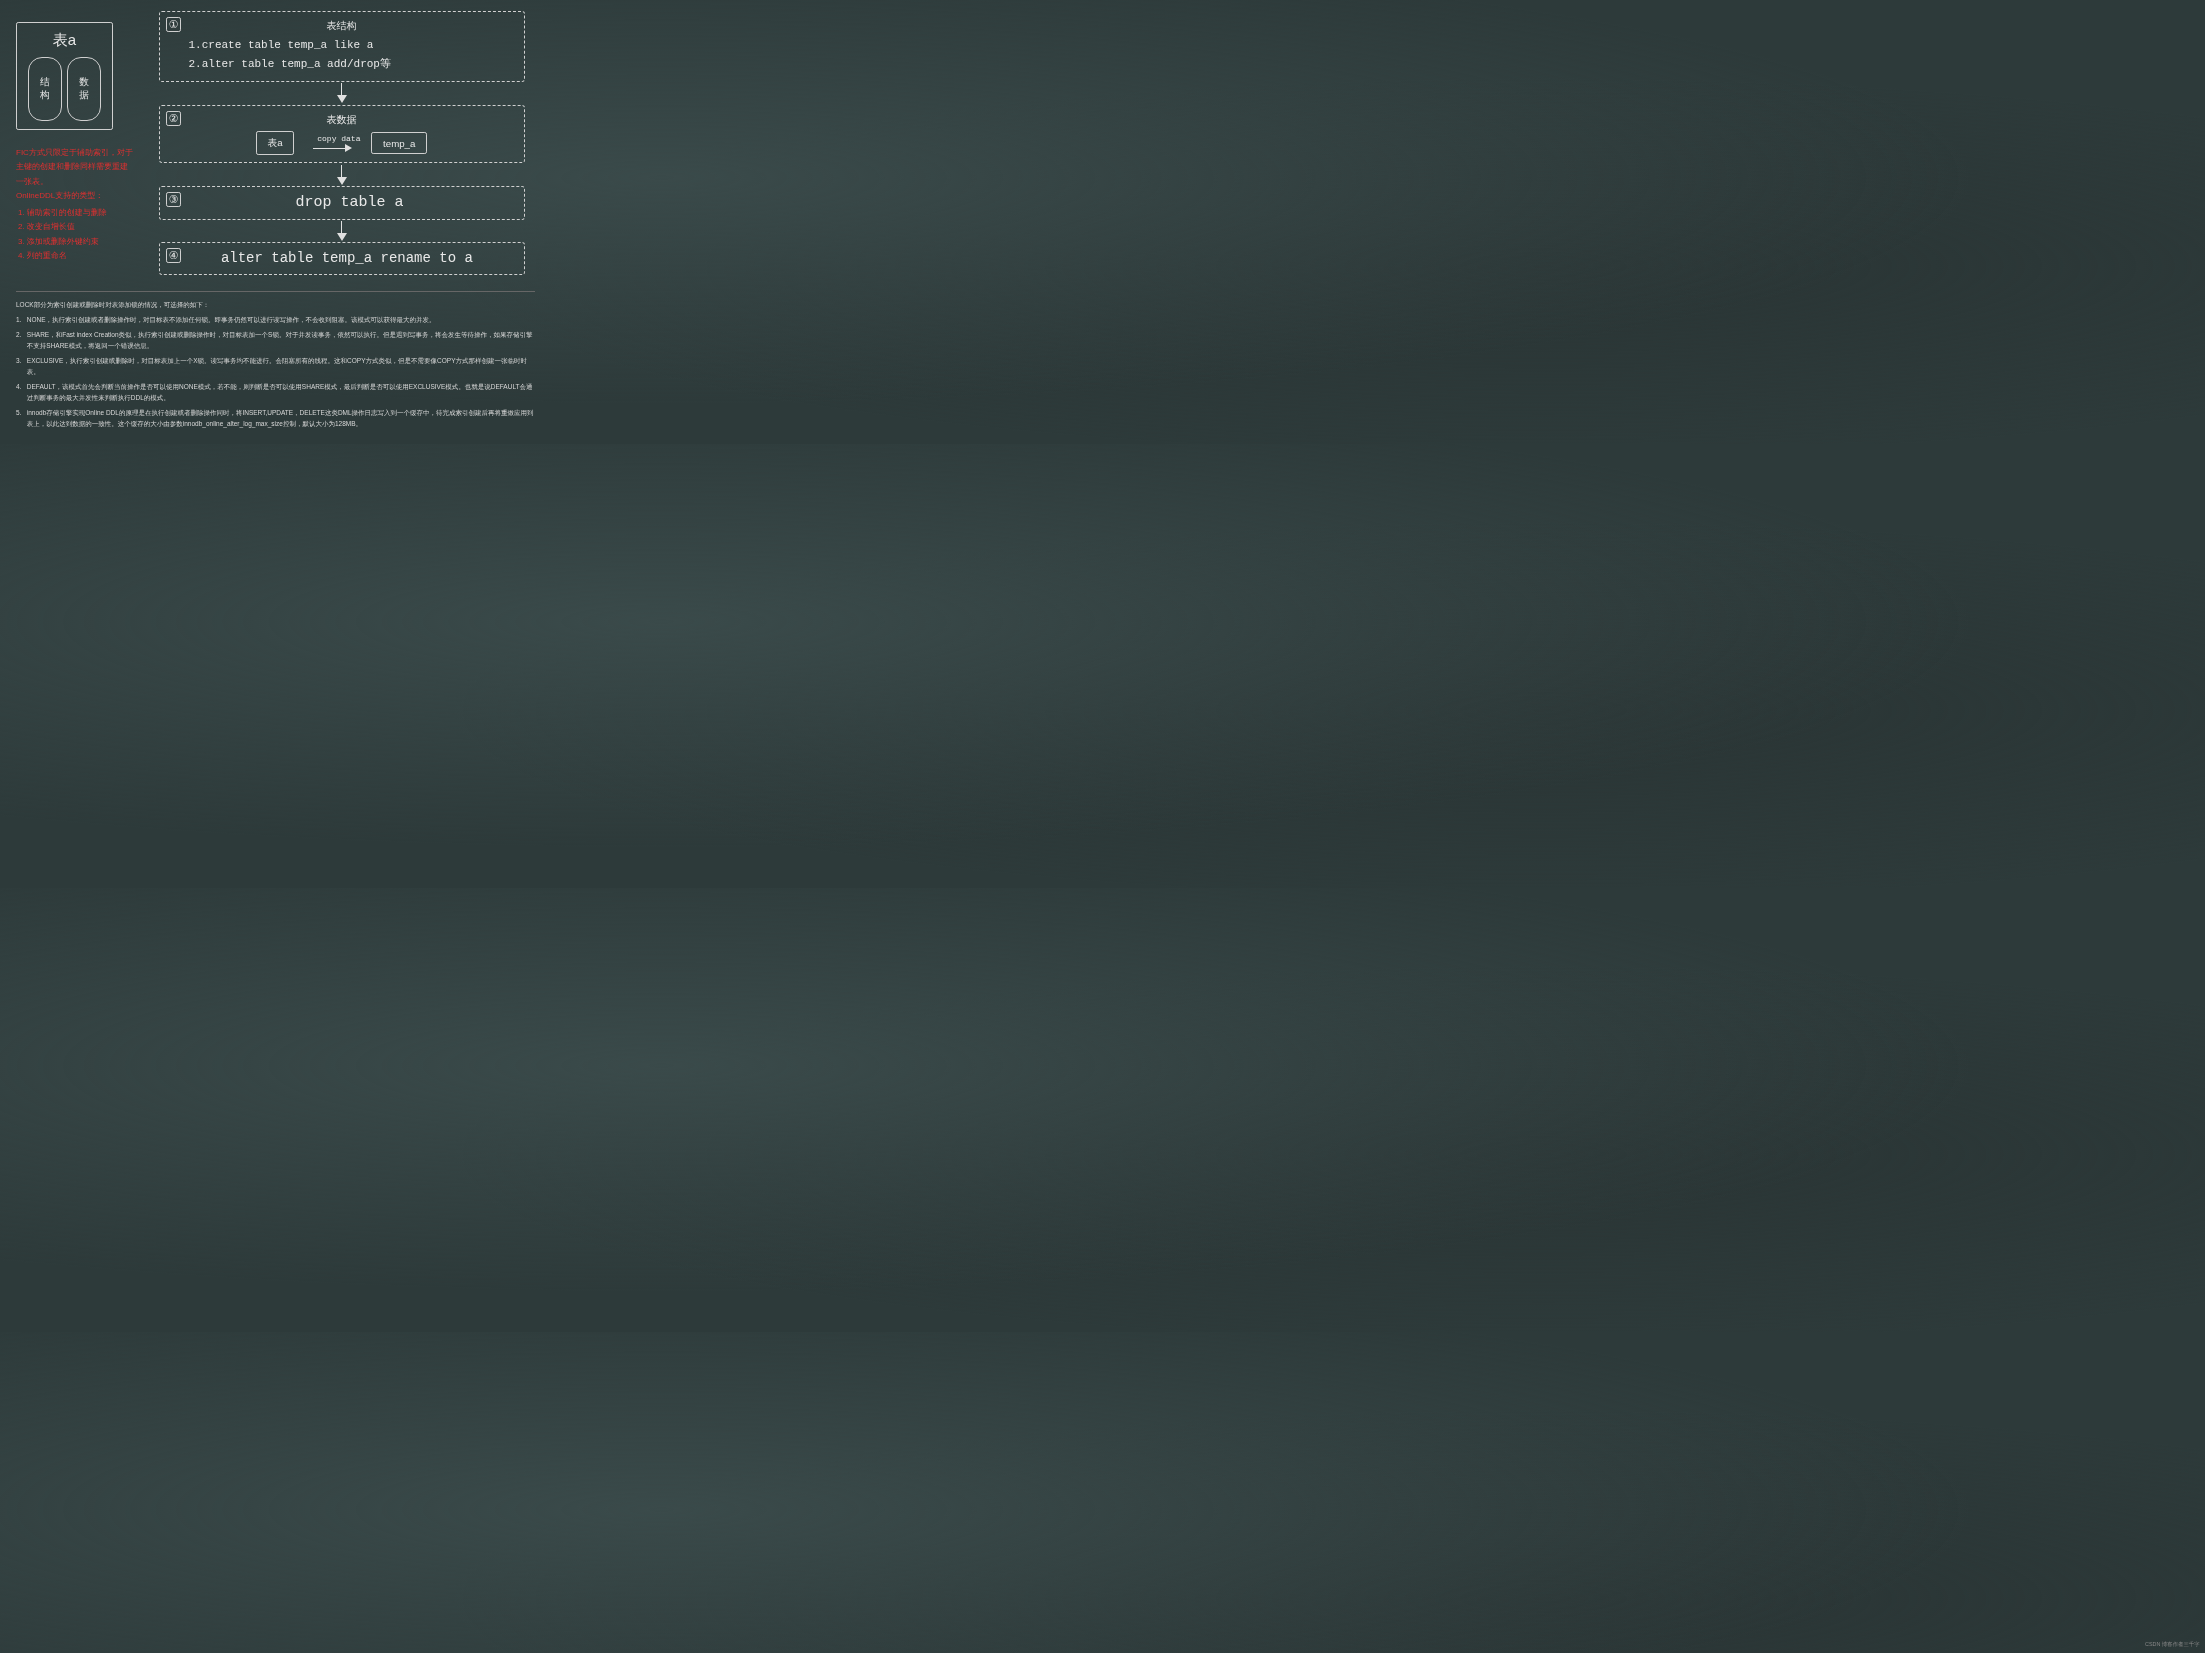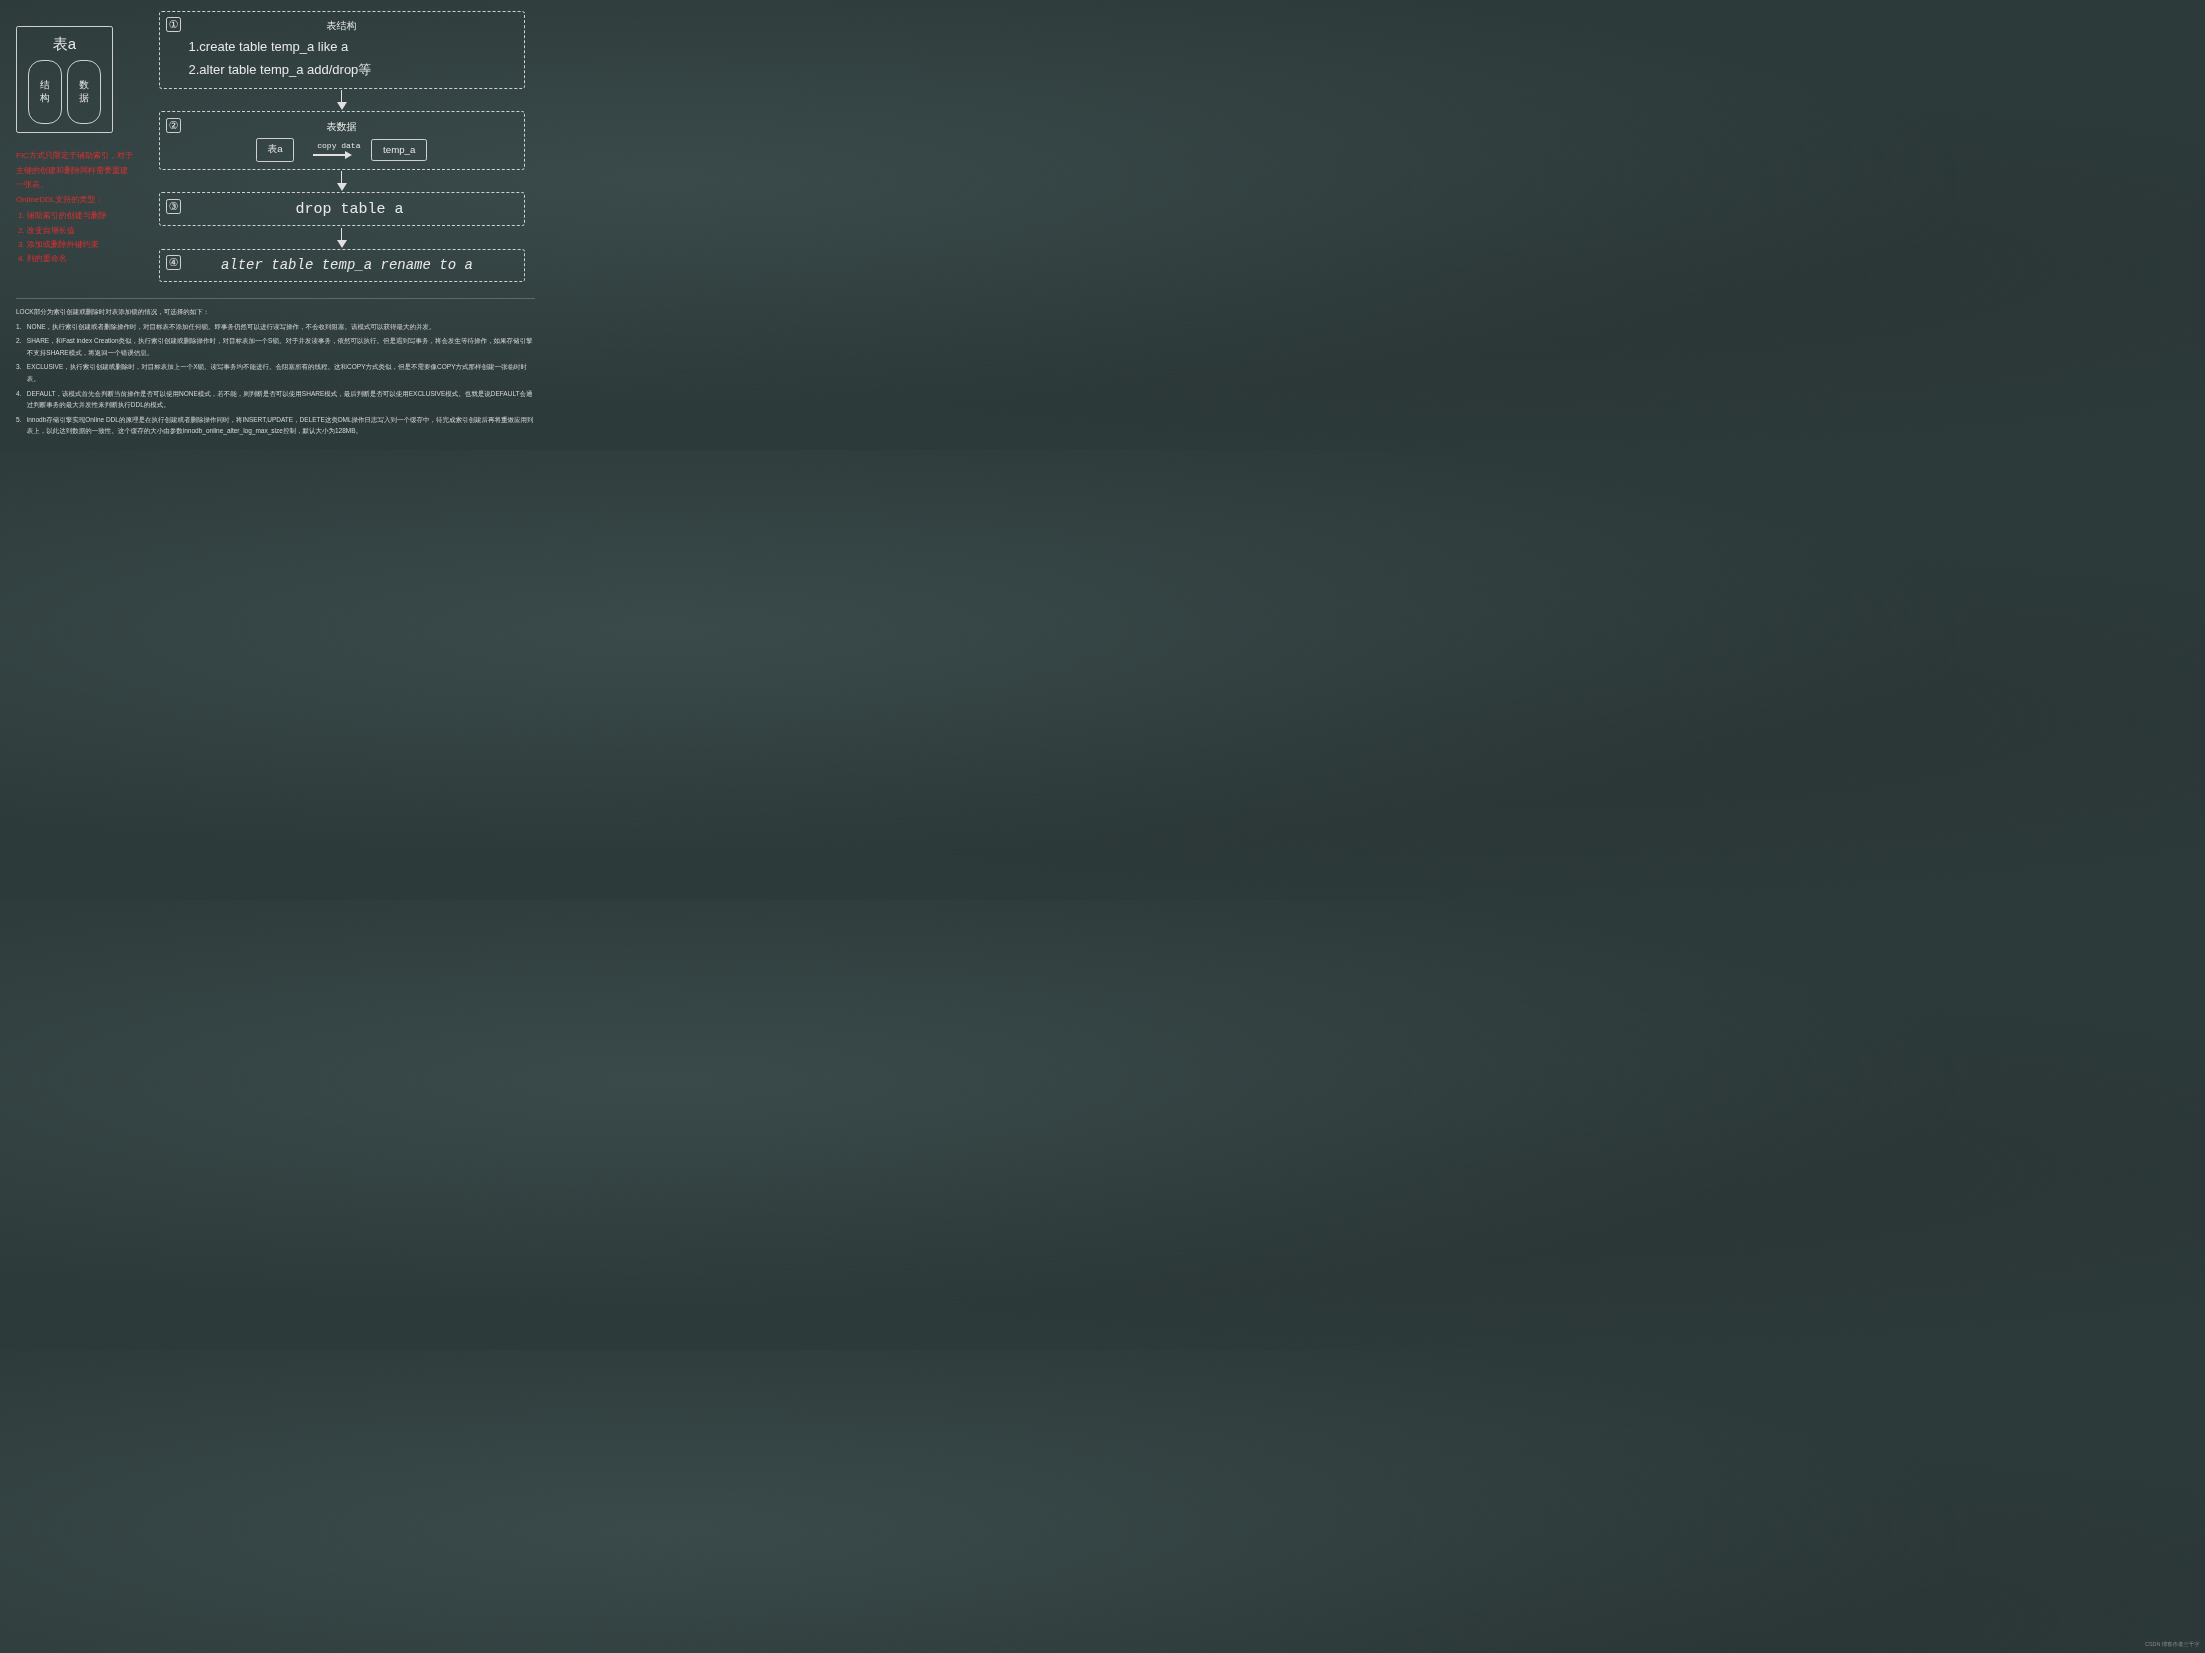--- a/index.html
+++ b/index.html
@@ -102,23 +102,23 @@
     .step-title {
       text-align: center;
       font-size: 10px;
       color: #e8e8e8;
       font-family: 'Microsoft YaHei', sans-serif;
       margin-bottom: 3.2px;
       font-weight: normal;
     }
 
     .step-content {
-      font-size: 13px;
-      color: #e8e8e8;
-      font-family: Liberation Sans, sans-serif;
+      font-size: 11px;
+      color: #e8e8e8;
+      font-family: Liberation Mono, monospace;
       padding-left: 16px;
       line-height: 1.7;
     }
 
     
     .arrow-container {
       display: flex;
       flex-direction: column;
       align-items: center;
       margin: 1.1px 0;
@@ -192,21 +192,20 @@
       padding-left: 16px;
     }
 
     
     .step4-content {
       text-align: center;
       font-size: 14px;
       font-family: 'Courier New', monospace;
       color: #e8e8e8;
       padding-left: 10.8px;
-      font-style: italic;
     }
 
     
     .red-text {
       color: #e03030;
       font-family: 'Microsoft YaHei', sans-serif;
       font-size: 8px;
       line-height: 1.8;
       margin-top: 10.8px;
     }

